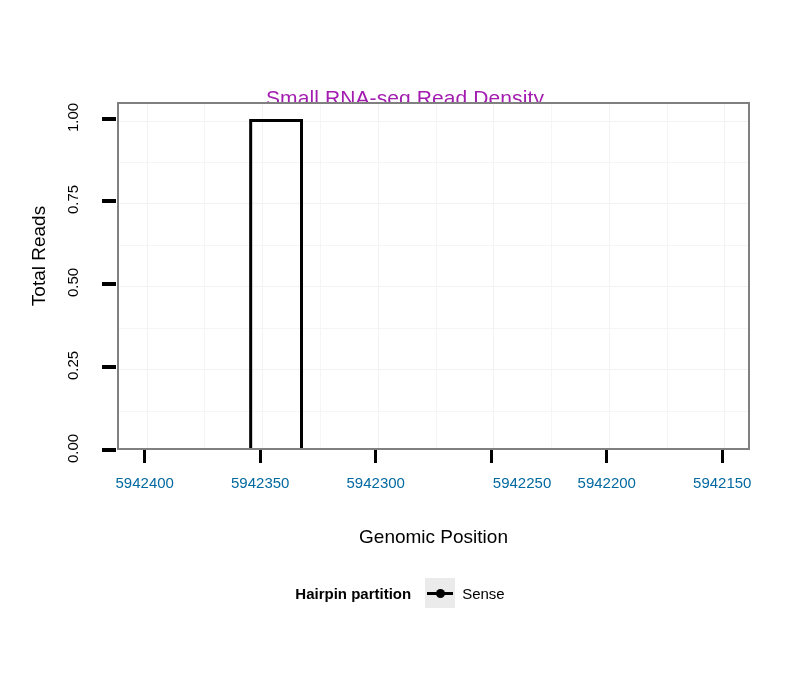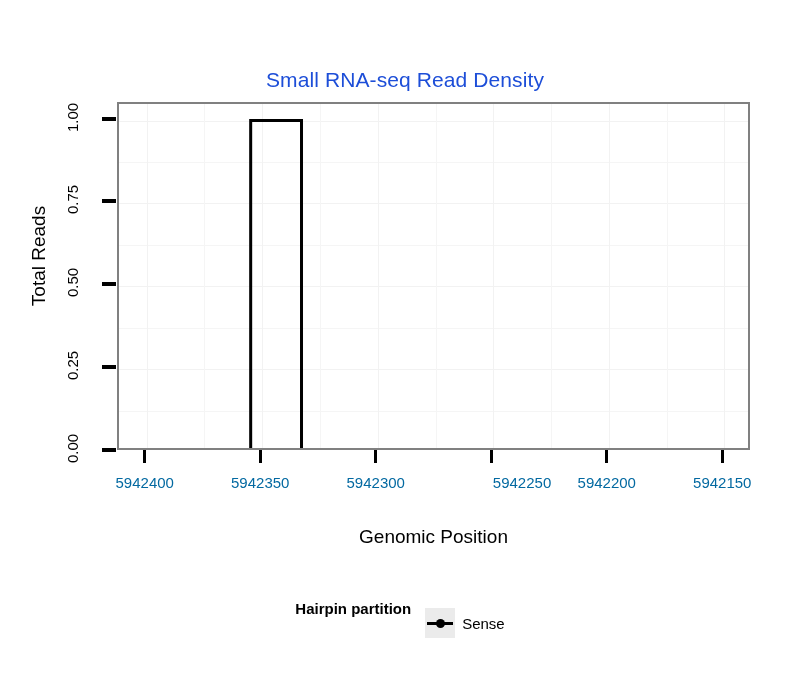--- a/index.html
+++ b/index.html
@@ -22,27 +22,27 @@
     top: 0;
     width: 810px;
     height: 690px;
     background: #ffffff;
   }
 
   
   #plot-title {
     position: absolute;
     left: 0;
-    top: 68px;
+    top: 86px;
     width: 810px;
     text-align: center;
     font-size: 21px;
     font-weight: normal;
     letter-spacing: 0.1px;
-    color: #1d4ed8;
+    color: #a21caf;
   }
 
   
   #y-axis-title {
     position: absolute;
     left: -41px;
     top: 245px;
     width: 160px;
     text-align: center;
     font-size: 19px;
@@ -152,21 +152,20 @@
     font-size: 15px;
     font-weight: bold;
     color: #000000;
     margin-right: 14px;
     white-space: nowrap;
   }
   .legend-item {
     display: flex;
     align-items: center;
     margin-right: 10px;
-    margin-top: 30px;
   }
   .legend-key {
     width: 30px;
     height: 30px;
     background: #ebebeb;
     display: flex;
     align-items: center;
     justify-content: center;
     position: relative;
     margin-right: 7px;

